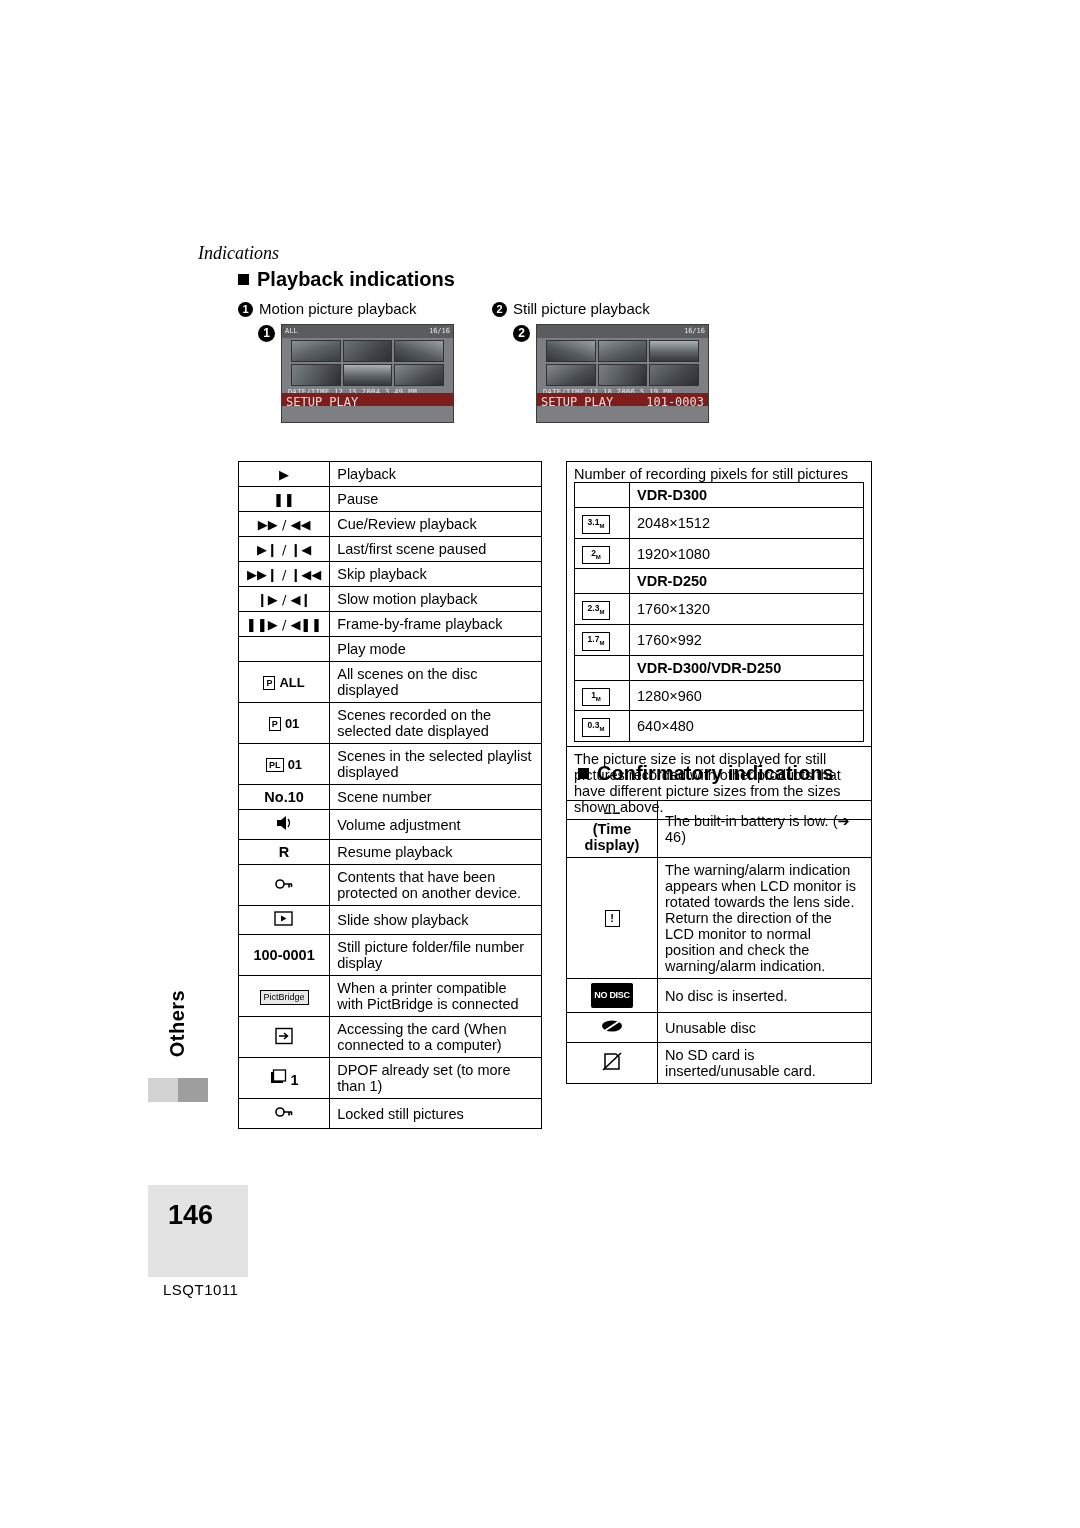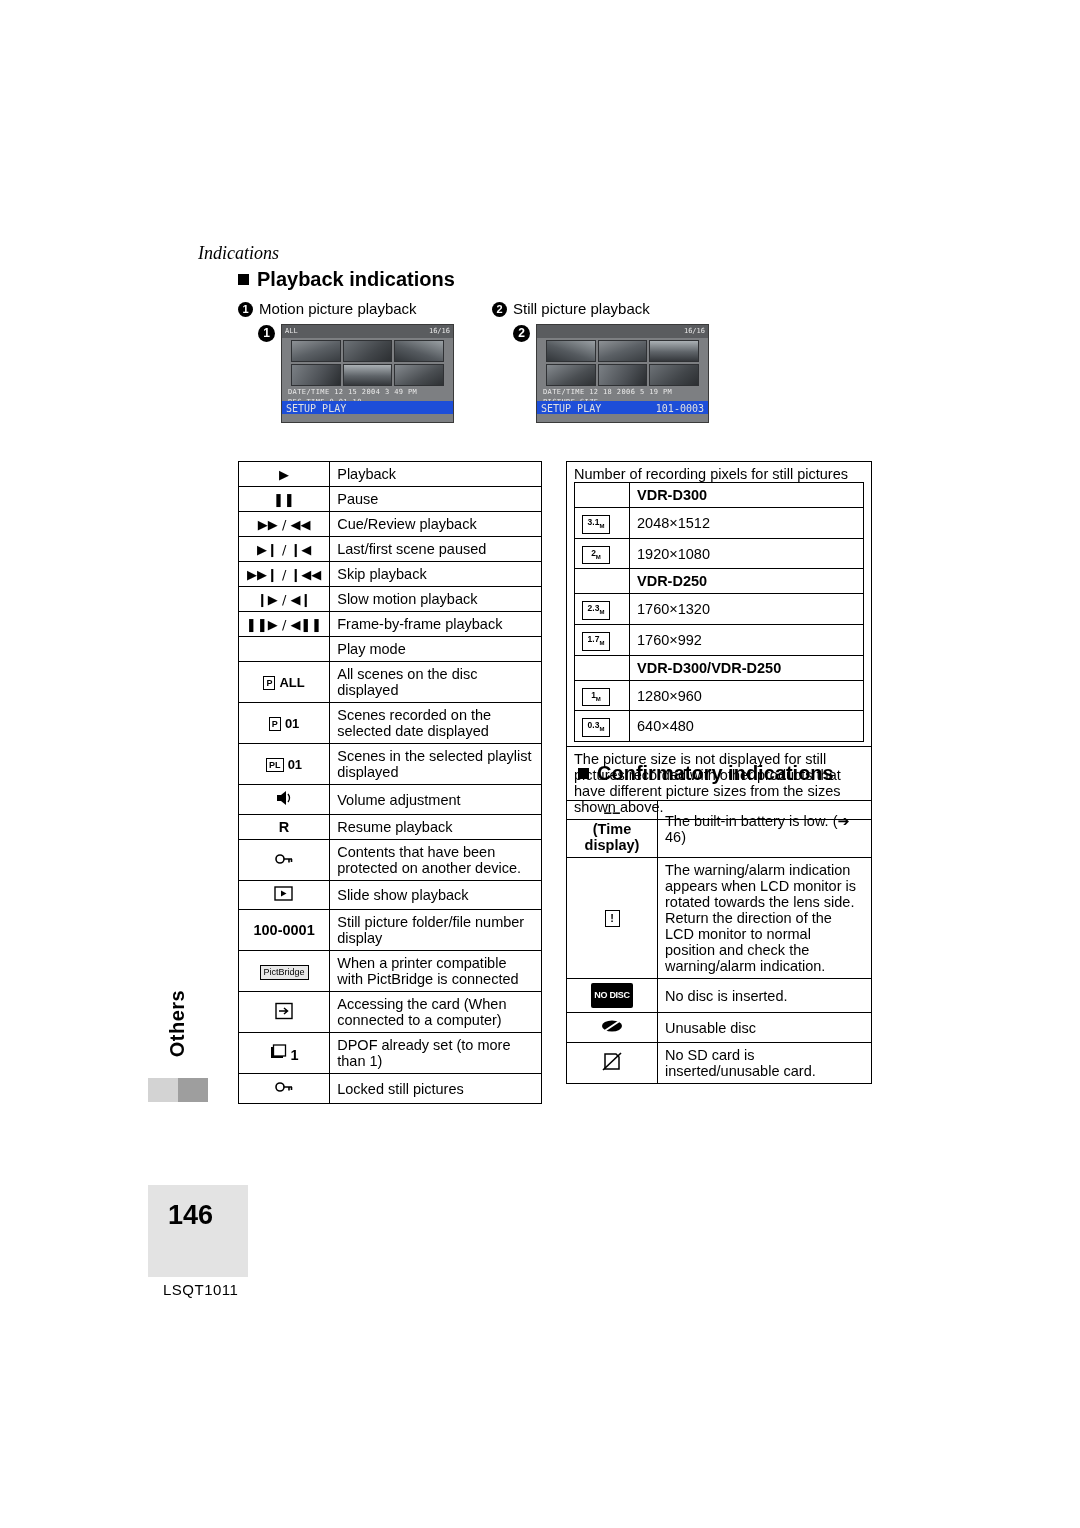--- a/index.html
+++ b/index.html
@@ -166,23 +166,23 @@
   .lcd-infobar {
     position: absolute;
     left: 0; width: 100%;
     color: #e9e9e9;
     font-size: 7px;
     font-family: "DejaVu Sans Mono", monospace;
     letter-spacing: 0.4px;
   }
   .lcd-line { position: absolute; left: 6px; white-space: nowrap; }
   .lcd-bottom {
-    position: absolute; left: 0; bottom: 8px; width: 100%; height: 13px;
-    background: #1d4ed8; color: #e0e0e0;
-    font-size: 10px; font-family: "DejaVu Sans Mono", monospace;
+    position: absolute; left: 0; bottom: 16px; width: 100%; height: 13px;
+    background: #7f1d1d; color: #e0e0e0;
+    font-size: 12px; font-family: "DejaVu Sans Mono", monospace;
   }
   .lcd-bottom .bl { position: absolute; left: 4px; top: 2px; }
   .lcd-bottom .br { position: absolute; right: 4px; top: 2px; }
 
   
   table.ind {
     position: absolute;
     border-collapse: collapse;
     font-size: 14.5px;
   }
@@ -403,20 +403,24 @@
           <td class="c1"><span><span class="box-s">P</span> <span style="font-size:13px;font-weight:bold;">ALL</span></span></td>
           <td class="c2">All scenes on the disc displayed</td>
         </tr>
         <tr>
           <td class="c1"><span><span class="box-s">P</span> <span style="font-size:13px;font-weight:bold;">01</span></span></td>
           <td class="c2">Scenes recorded on the selected date displayed</td>
         </tr>
         <tr>
           <td class="c1"><span><span class="box-s">PL</span> <span style="font-size:13px;font-weight:bold;">01</span></span></td>
           <td class="c2">Scenes in the selected playlist displayed</td>
+        </tr>
+        <tr>
+          <td class="c1"><span class="bold">No.10</span></td>
+          <td class="c2">Scene number</td>
         </tr>
         <tr>
           <td class="c1"><span><svg width="18" height="18" viewBox="0 0 18 18" xmlns="http://www.w3.org/2000/svg">
                 <path d="M2 6 H6 L11 2 V16 L6 12 H2 Z" fill="#000"></path>
                 <path d="M13 5 Q16 9 13 13" stroke="#000" stroke-width="1.3" fill="none"></path>
               </svg></span></td>
           <td class="c2">Volume adjustment</td>
         </tr>
         <tr>
           <td class="c1"><span class="bold">R</span></td>

